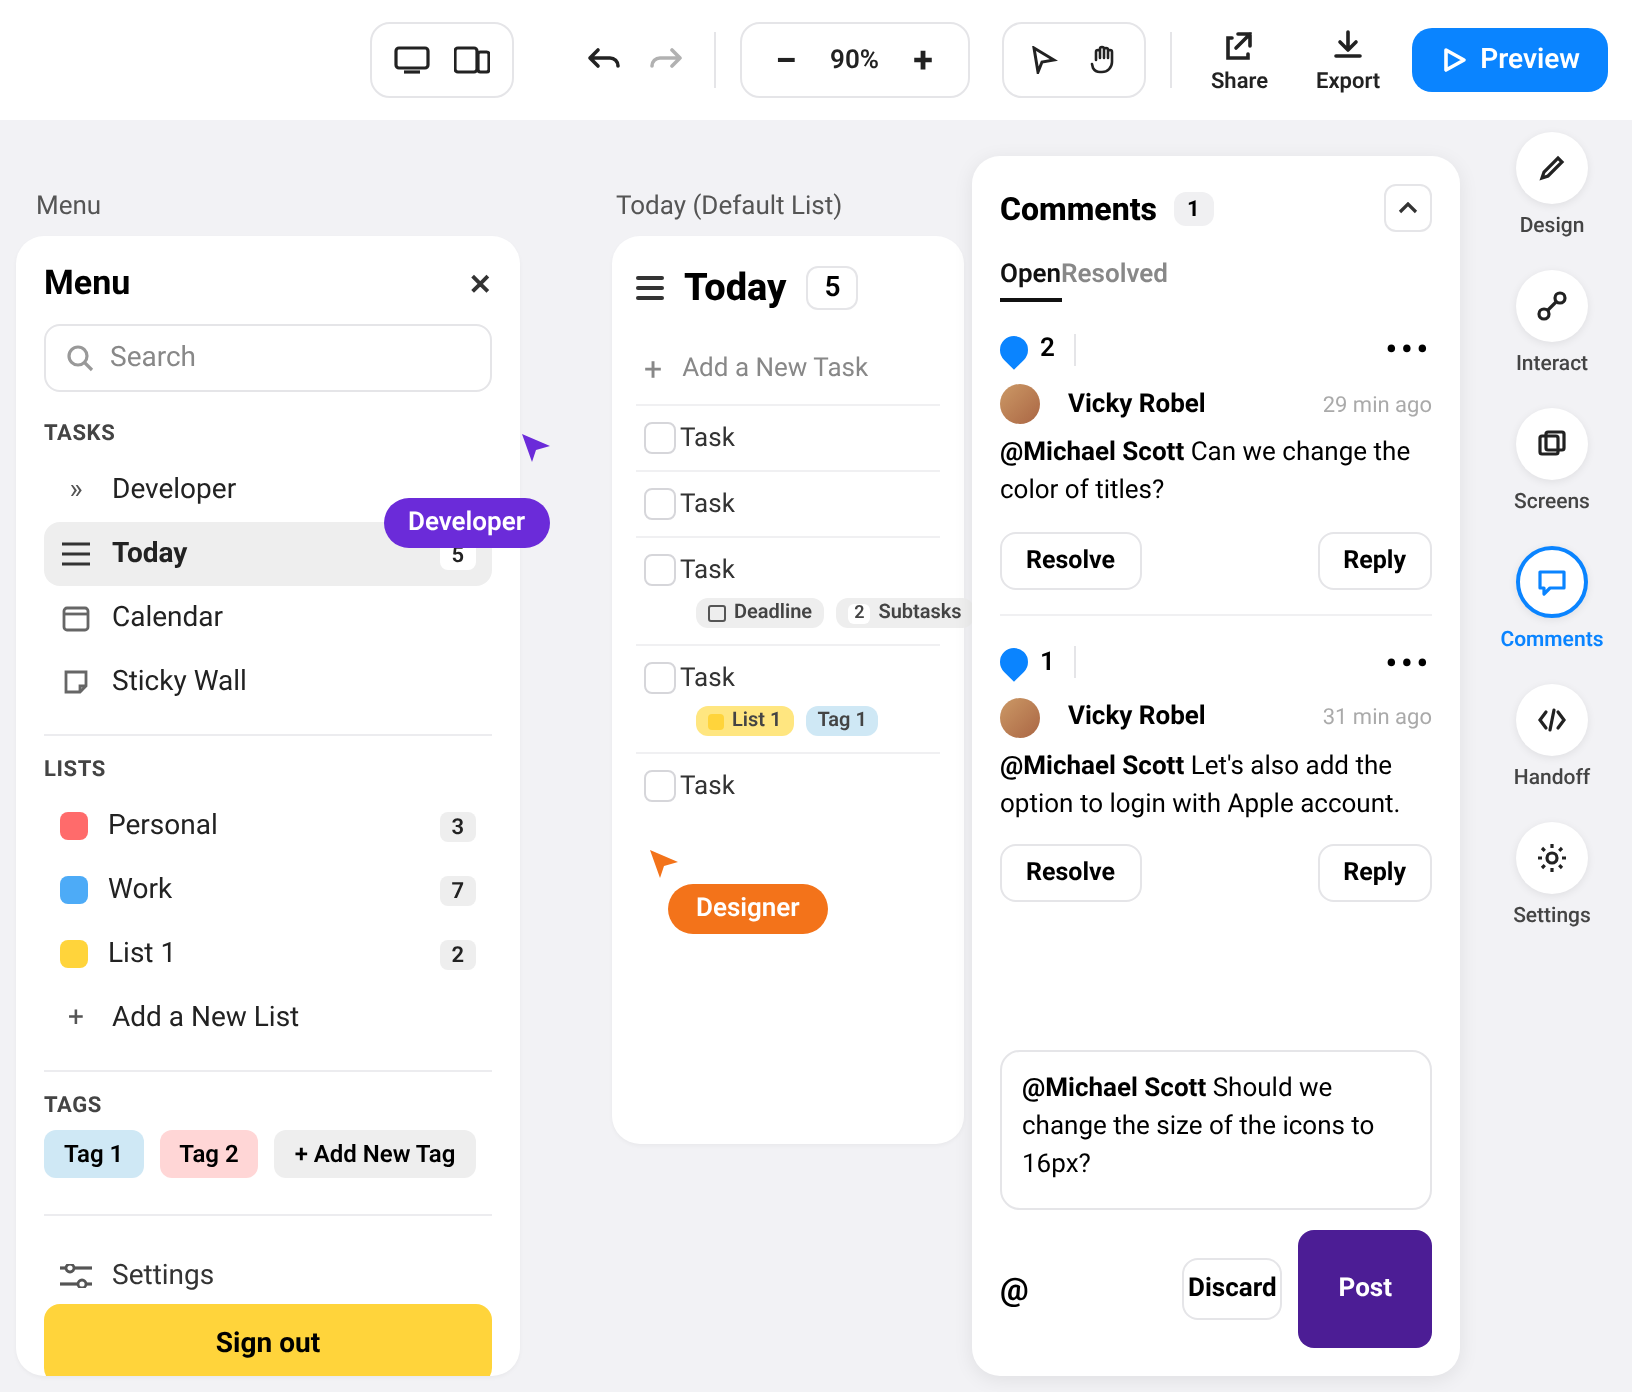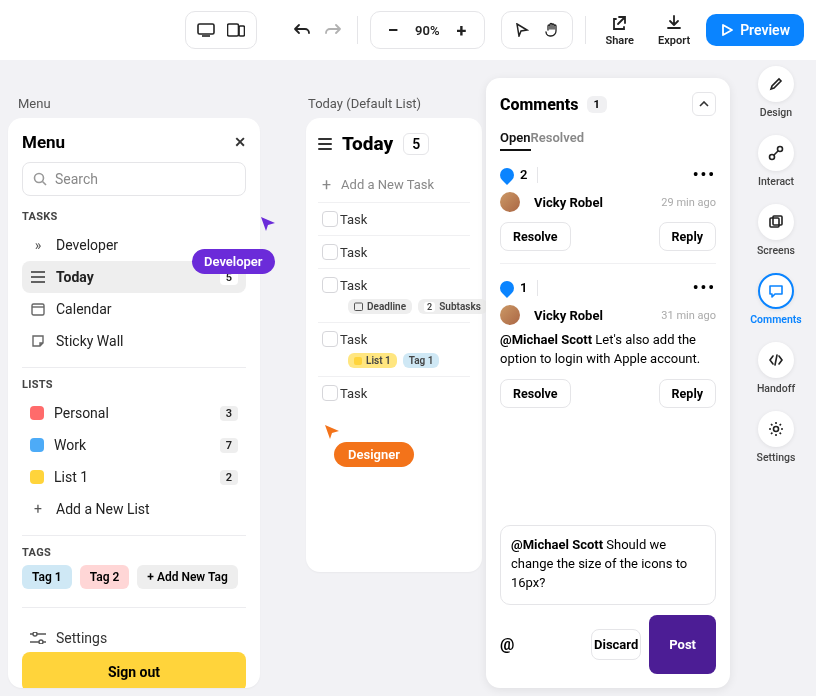--- a/index.html
+++ b/index.html
@@ -360,20 +360,21 @@
       <span class="pin"></span>
       <span class="num">2</span>
       <span class="divv"></span>
       <span class="dots">•••</span>
     </div>
     <div class="author">
       <span class="avatar"></span>
       <span class="name">Vicky Robel</span>
       <span class="time">29 min ago</span>
     </div>
+    <div class="body"><span class="mention">@Michael Scott</span><span> Can we change the color of titles?</span></div>
     <div class="actions">
       <span class="btn-sm">Resolve</span>
       <span class="btn-sm reply">Reply</span>
     </div>
   </div>
 
   <div class="thread" style="border-bottom:none;">
     <div class="th-top">
       <span class="pin"></span>
       <span class="num">1</span>

